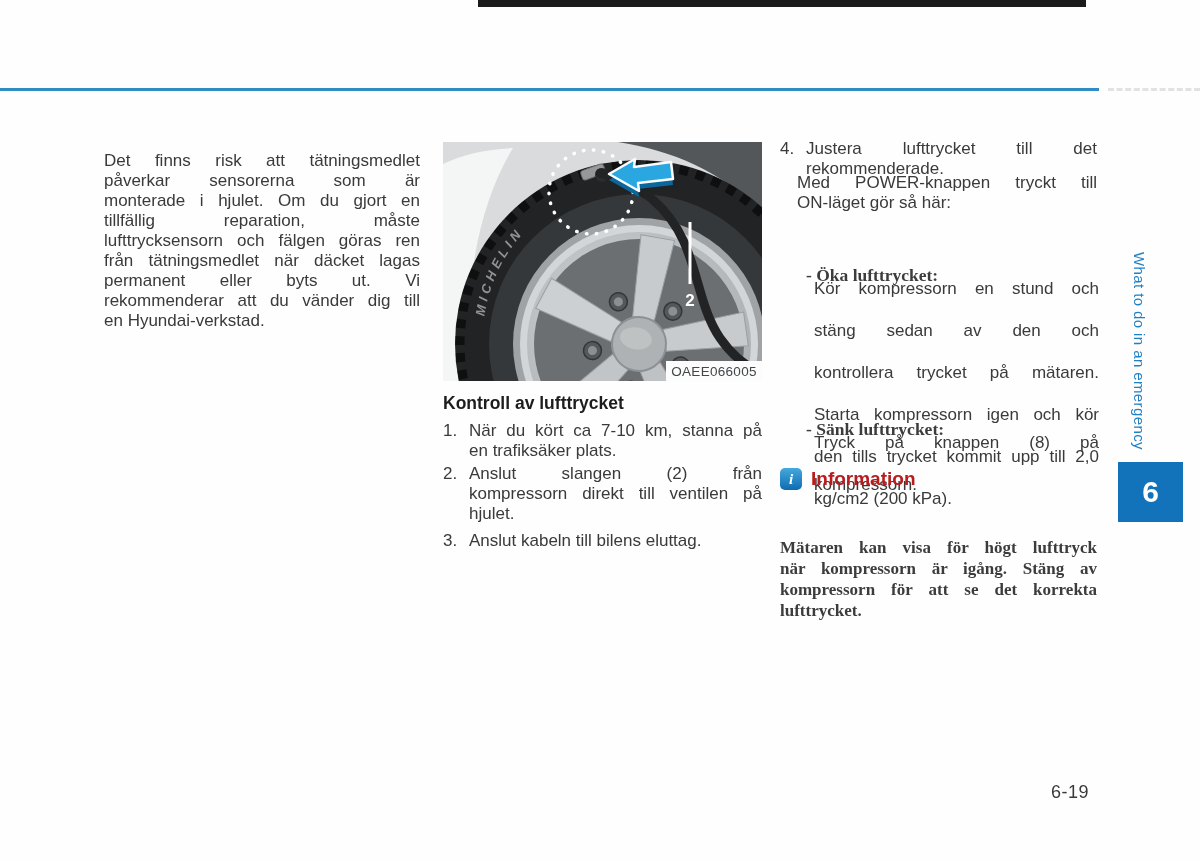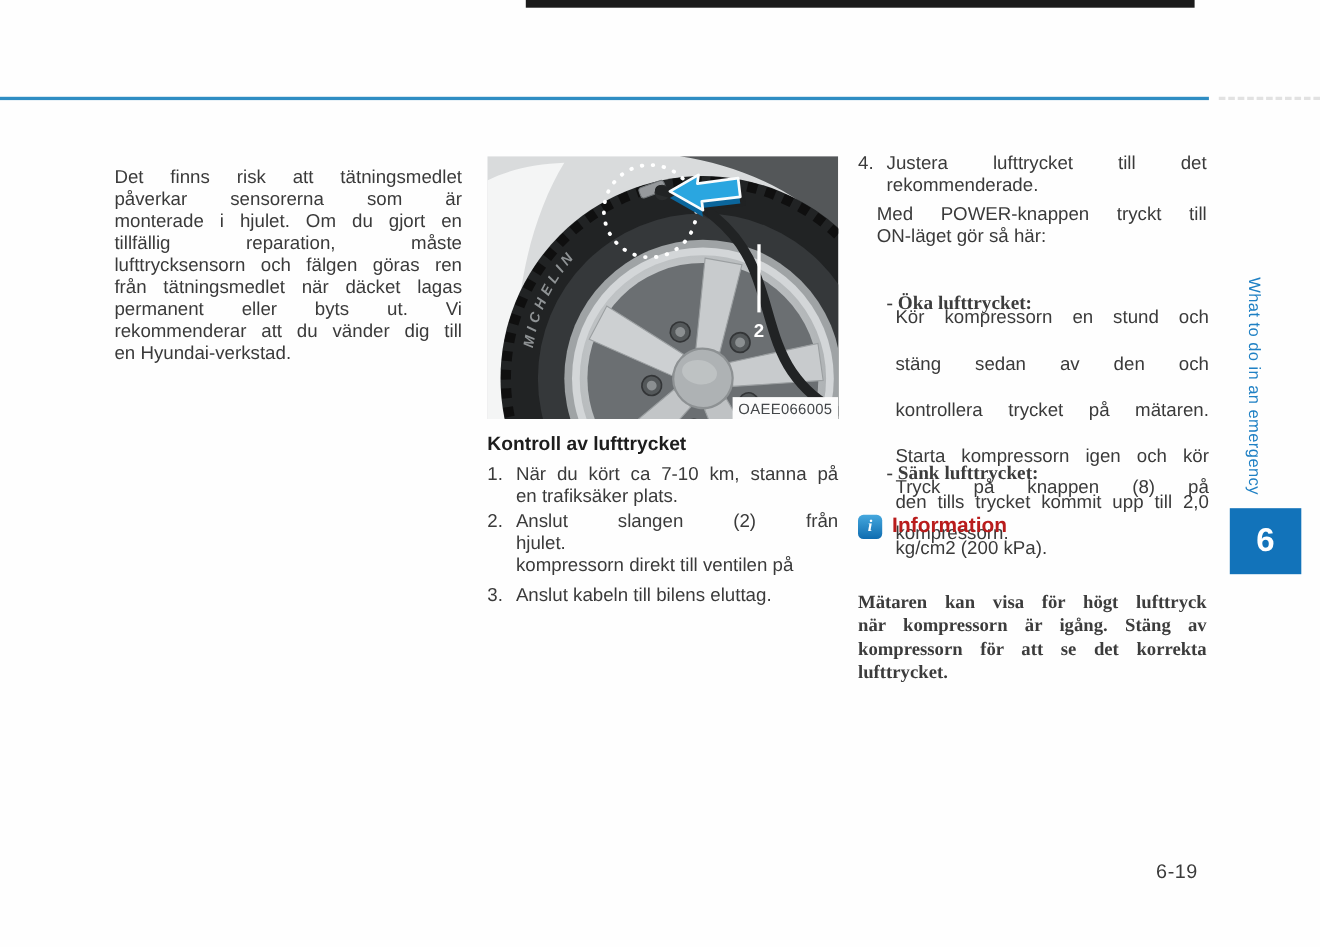--- a/index.html
+++ b/index.html
@@ -160,39 +160,39 @@
     <div class="num">1.</div>
     <div class="lines just">
         <div class="ln">När du kört ca 7-10 km, stanna på</div>
         <div class="ln">en trafiksäker plats.</div>
       </div>
   </div>
   <div class="abs step body-txt" style="left:443px;top:464px;width:319px;">
     <div class="num">2.</div>
     <div class="lines just">
         <div class="ln">Anslut slangen (2) från</div>
+        <div class="ln">kompressorn direkt till ventilen på</div>
         <div class="ln">hjulet.</div>
-        <div class="ln">kompressorn direkt till ventilen på</div>
       </div>
   </div>
   <div class="abs step body-txt" style="left:443px;top:531px;width:319px;">
     <div class="num">3.</div>
     <div class="lines just">
         <div class="ln">Anslut kabeln till bilens eluttag.</div>
       </div>
   </div>
 
   <div class="abs step body-txt" style="left:780px;top:139px;width:317px;">
     <div class="num">4.</div>
     <div class="lines just">
         <div class="ln">Justera lufttrycket till det</div>
         <div class="ln">rekommenderade.</div>
       </div>
   </div>
-  <div class="abs body-txt just" style="left:797px;top:185px;width:300px;">
+  <div class="abs body-txt just" style="left:797px;top:173px;width:300px;">
       <div class="ln">Med POWER-knappen tryckt till</div>
       <div class="ln">ON-läget gör så här:</div>
     </div>
   <div class="abs serif-b blabel" style="left:806px;top:233px;">- Öka lufttrycket:</div>
   <div class="abs body-txt just lh21" style="left:814px;top:257px;width:285px;">
       <div class="ln">Kör kompressorn en stund och</div>
       <div class="ln">stäng sedan av den och</div>
       <div class="ln">kontrollera trycket på mätaren.</div>
       <div class="ln">Starta kompressorn igen och kör</div>
       <div class="ln">den tills trycket kommit upp till 2,0</div>

